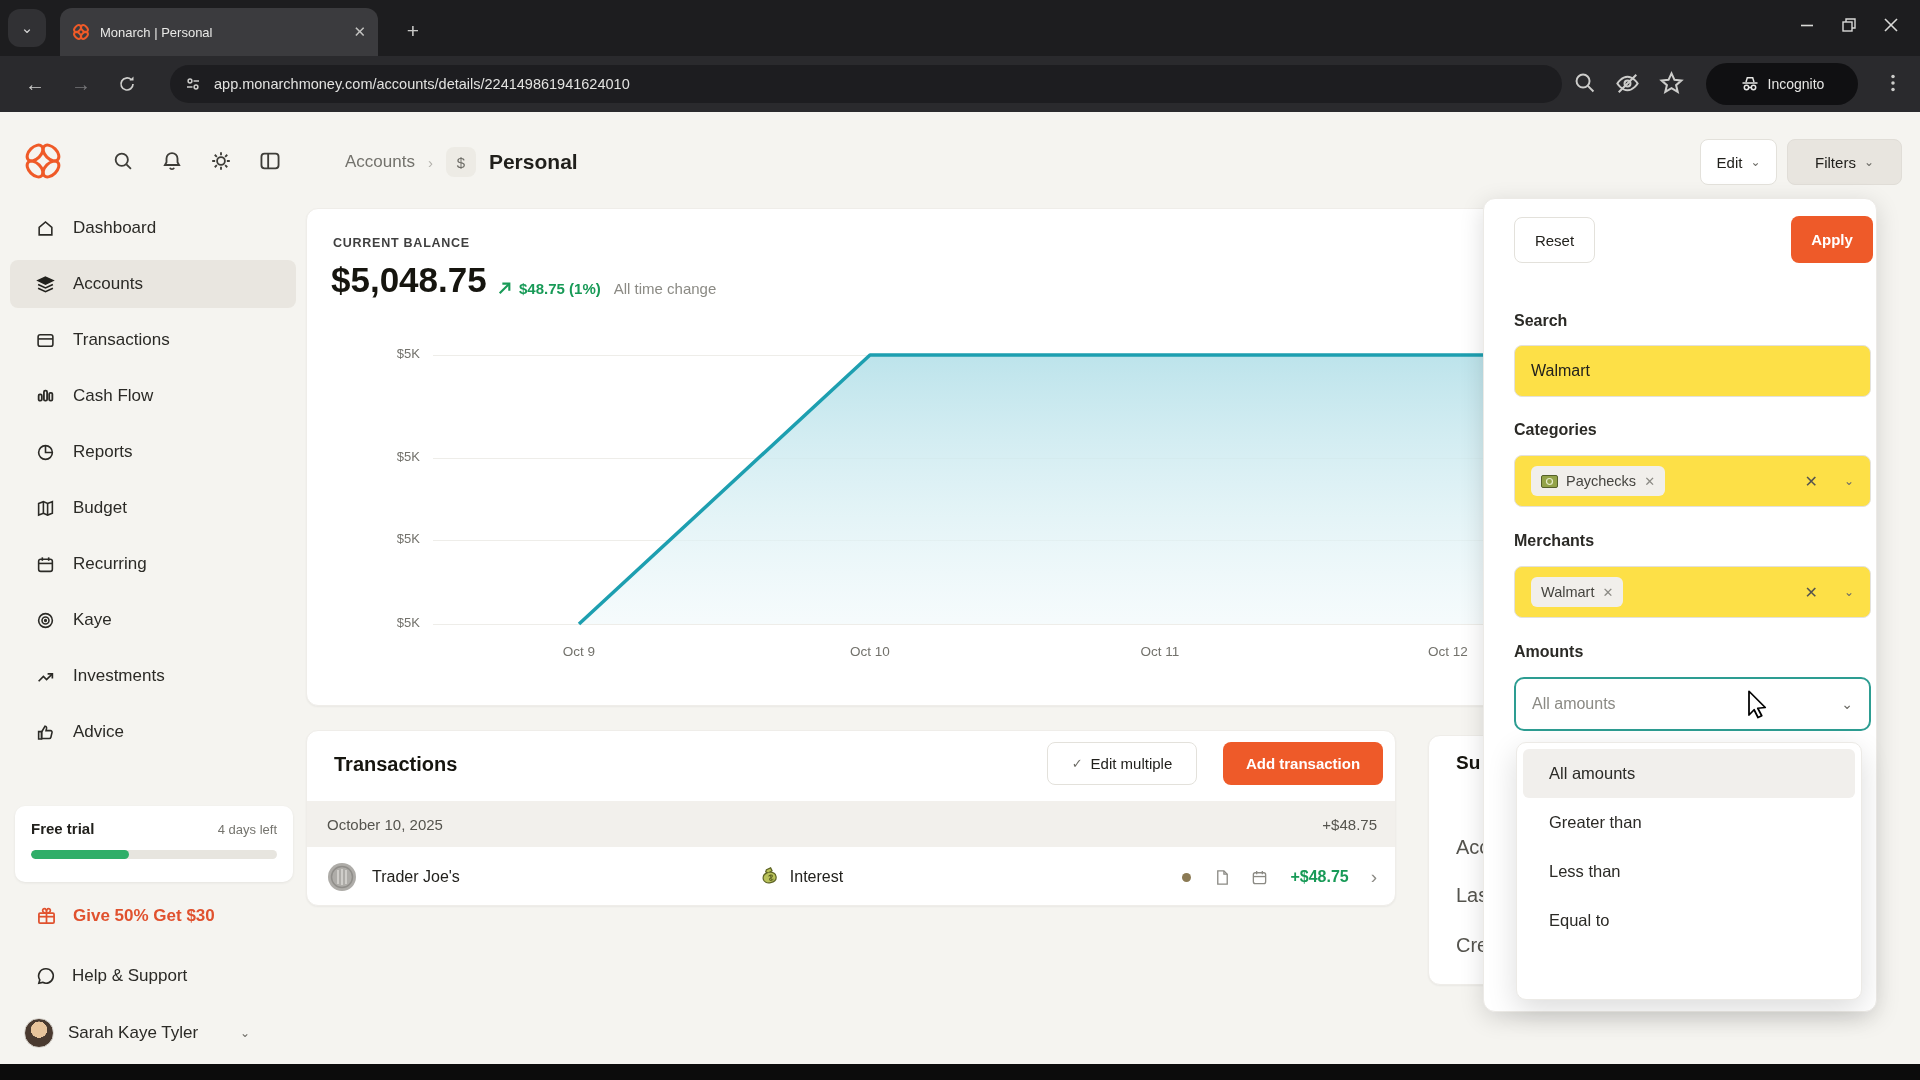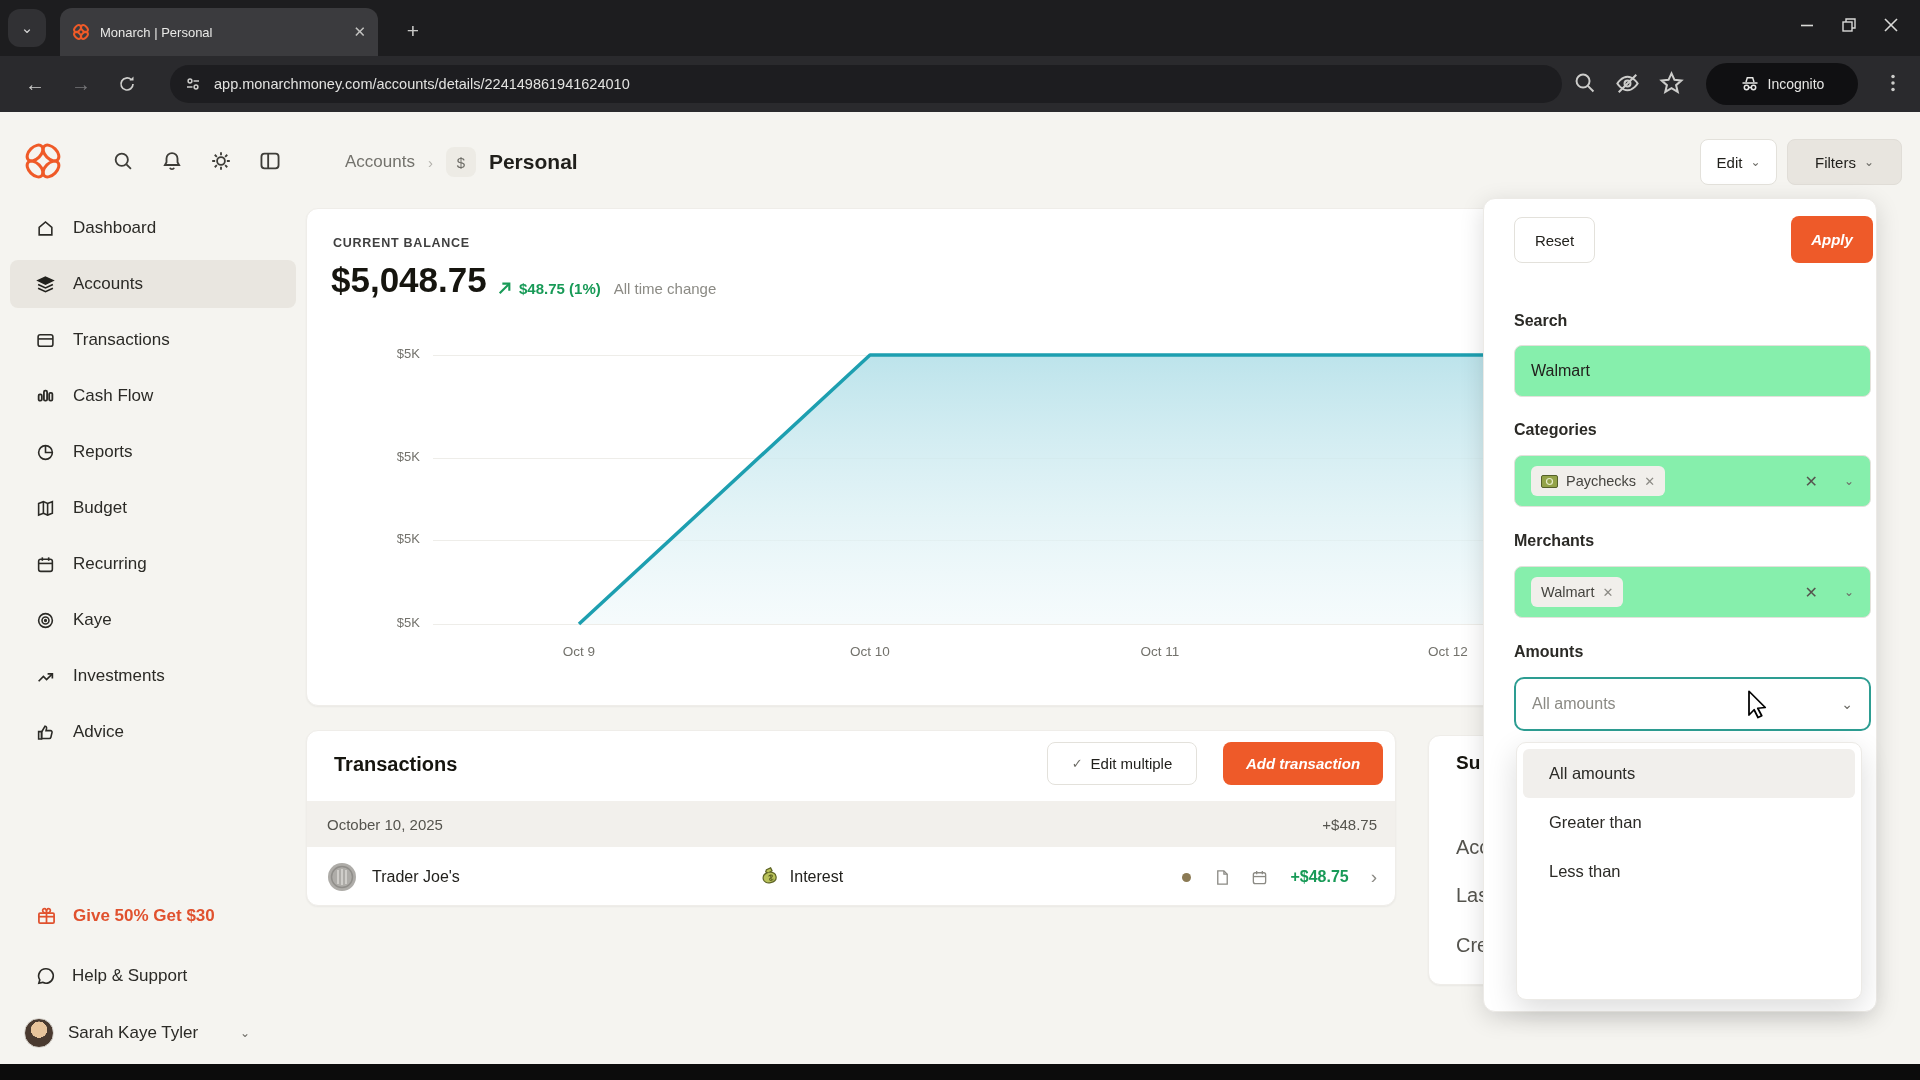--- a/index.html
+++ b/index.html
@@ -56,35 +56,35 @@
   .cb-label { color:#404040; font-size:12.5px; letter-spacing:.06em; font-weight:bold; }
   .cb-amount { color:#16150f; font-size:35px; font-weight:bold; }
   .cb-change { color:#189a57; font-size:15px; font-weight:bold; }
   .cb-caption { color:#8b8a84; font-size:15px; }
   .gridline { height:1px; background:#eeede9; }
   .ytick { width:50px; text-align:right; color:#73726c; font-size:13px; }
   .xtick { width:70px; text-align:center; color:#73726c; font-size:13.5px; }
 
   
   .tx-title { font-size:20px; font-weight:bold; color:#16150f; }
-  .btn-orange { background:#ee5a29; color:#fff; font-weight:bold; border:none;font-style:italic; }
+  .btn-orange { background:#ee5a29; color:#fff; font-weight:bold; border:none; }
   .daterow { background:#f2f0ec; display:flex; align-items:center; justify-content:space-between; padding:0 20px; color:#55544e; font-size:15px; }
   .txrow { display:flex; align-items:center; color:#22211d; font-size:16px; }
   .tj-logo { width:30px; height:30px; }
   .green { color:#189a57; font-weight:bold; }
   .rowic { color:#8b8a84; }
 
   
   .sum-title { font-size:19px; font-weight:bold; color:#16150f; }
   .sum-row { font-size:20px; color:#55544e; }
 
   
   .fpanel { left:1483px; top:198px; width:394px; height:814px; background:#fff; border-radius:12px; box-shadow:0 6px 24px rgba(0,0,0,.14); border:1px solid #eceae6; }
   .flabel { font-size:16px; color:#2b2a26; font-weight:bold; }
-  .finput { background:#86efac; border:1px solid #e3e1db; border-radius:8px; display:flex; align-items:center; padding:15px 16px; font-size:16px; color:#22211d; }
+  .finput { background:#fde047; border:1px solid #e3e1db; border-radius:8px; display:flex; align-items:center; padding:15px 16px; font-size:16px; color:#22211d; }
   .chip { background:#f1efeb; border-radius:6px; height:30px; display:flex; align-items:center; gap:8px; padding:0 10px; font-size:14.5px; color:#45443f; }
   .chip-x { color:#8b8a84; font-size:13px; }
   .clear-x { color:#55544e; font-size:16px; margin-left:auto; }
   .fselect { border:2px solid #2d9d92; border-radius:10px; display:flex; align-items:center; padding:0 16px; color:#8b8a84; font-size:16px; background:#fff; }
   .dropdown { left:1516px; top:742px; width:346px; height:258px; background:#fff; border-radius:10px; border:1px solid #eceae6; box-shadow:0 10px 30px rgba(0,0,0,.14); padding:6px; }
   .opt { height:49px; display:flex; align-items:center; padding-left:26px; font-size:16.5px; color:#2b2a26; border-radius:6px; }
   .opt.hl { background:#f1efec; }
 </style>
 </head>
 <body>
@@ -321,20 +321,29 @@
       <svg width="19" height="19" viewBox="0 0 18 18">
           <g fill="none" stroke="#2b2a26" stroke-width="1.5">
             <path d="M2.5 8.2h2.8v7H2.5z"></path>
             <path d="M5.3 14.5V8.6L8.6 3c1 .1 1.6 1 1.4 2l-.5 2.2h4.3c.9 0 1.6.8 1.4 1.7l-1.1 4.6c-.2.8-.8 1.2-1.6 1.2H5.3z"></path>
           </g>
         </svg>
       <span>Advice</span>
     </div>
   </div>
 
+  <div class="abs trial-card">
+    <div class="trial-top">
+      <span class="trial-title">Free trial</span>
+      <span class="trial-days">4 days left</span>
+    </div>
+    <div class="trial-track">
+      <div class="trial-fill" style="width: 40%;"></div>
+    </div>
+  </div>
 
   <div class="abs promo">
     <svg width="21" height="21" viewBox="0 0 18 18">
         <g fill="none" stroke="#e0512e" stroke-width="1.5">
           <rect x="2.5" y="7" width="13" height="8.5" rx="1"></rect>
           <line x1="9" y1="7" x2="9" y2="15.5"></line>
           <line x1="2.5" y1="10" x2="15.5" y2="10"></line>
           <path d="M9 7C7.2 7 5.7 5.9 5.7 4.7 5.7 3.7 6.4 3 7.3 3 8.7 3 9 4.7 9 7zM9 7c1.8 0 3.3-1.1 3.3-2.3 0-1-.7-1.7-1.6-1.7C9.3 3 9 4.7 9 7z"></path>
         </g>
       </svg>
@@ -512,20 +521,21 @@
     <div class="fselect" style="position:absolute; left:30px; top:478px; width:357px; height:54px;">
       <span>All amounts</span>
       <span class="chev" style="margin-left:auto; font-size:14px;">⌄</span>
     </div>
   </div>
 
   <div class="abs dropdown">
     <div class="opt hl">All amounts</div>
     <div class="opt">Greater than</div>
     <div class="opt">Less than</div>
+    <div class="opt">Equal to</div>
   </div>
 
   <svg class="abs" style="left:1746px; top:690px;" width="26" height="30" viewBox="0 0 20 24">
     <path d="M2 1l13 13-6 .6 3.2 6-3 1.4-3.1-6.2L2 20z" fill="#fff" stroke="#000" stroke-width="1.4" stroke-linejoin="round"></path>
   </svg>
 
   <div class="abs bottom-band"></div>
 </div>
 
 </body></html>

